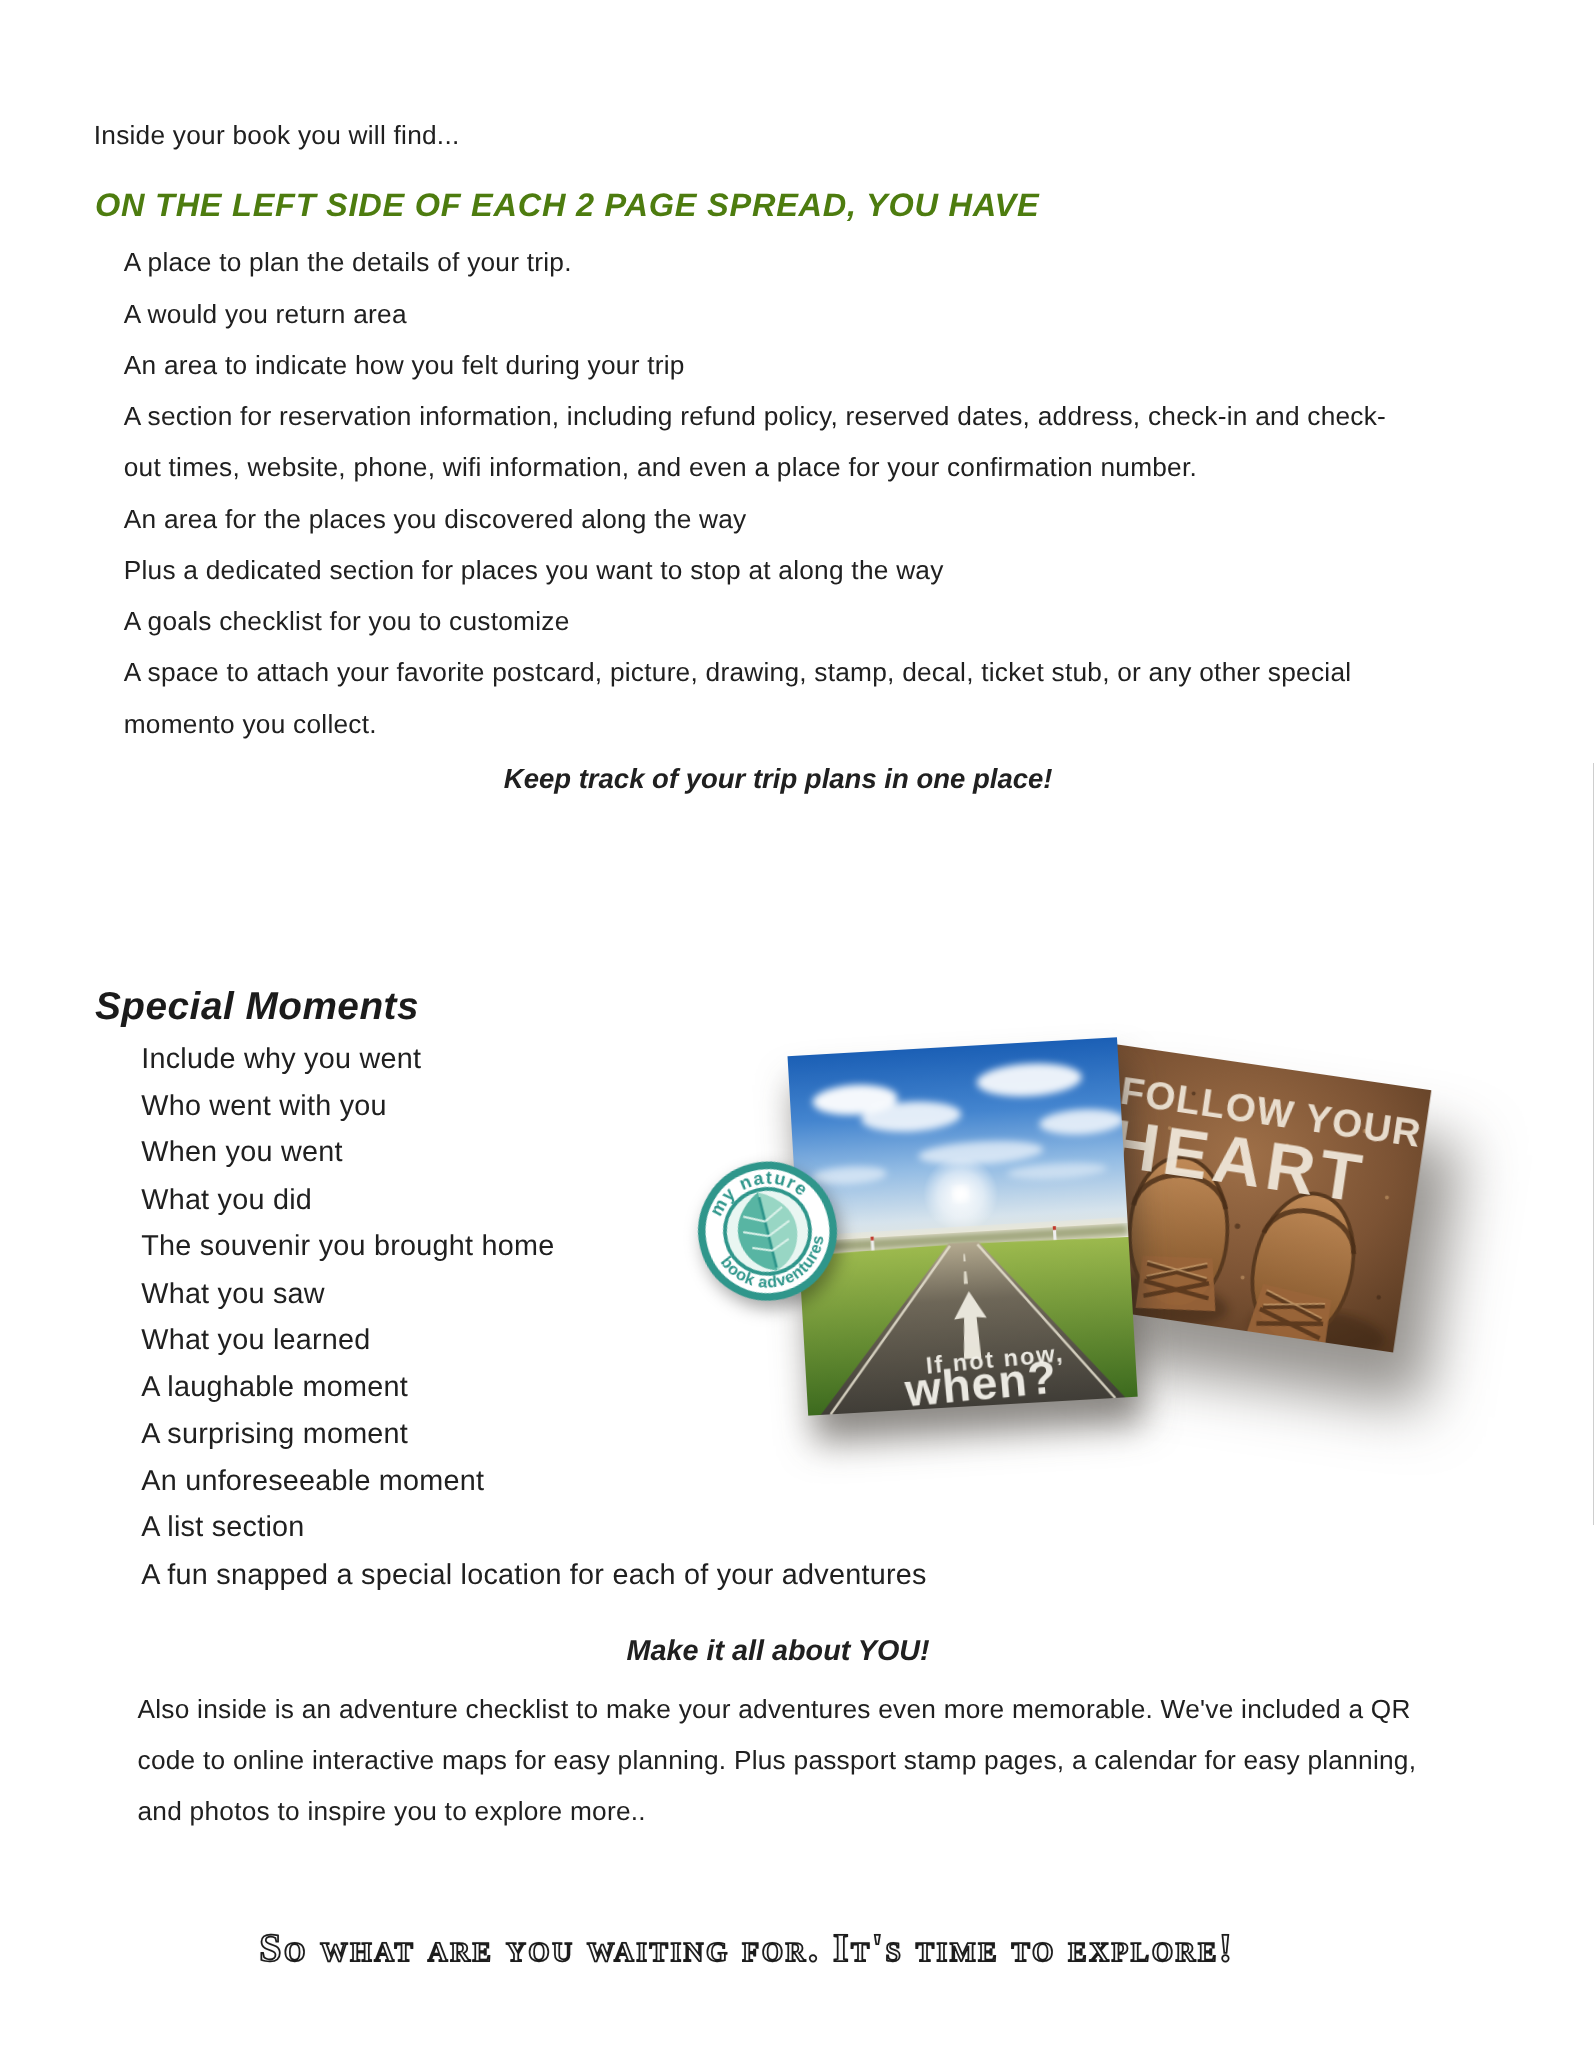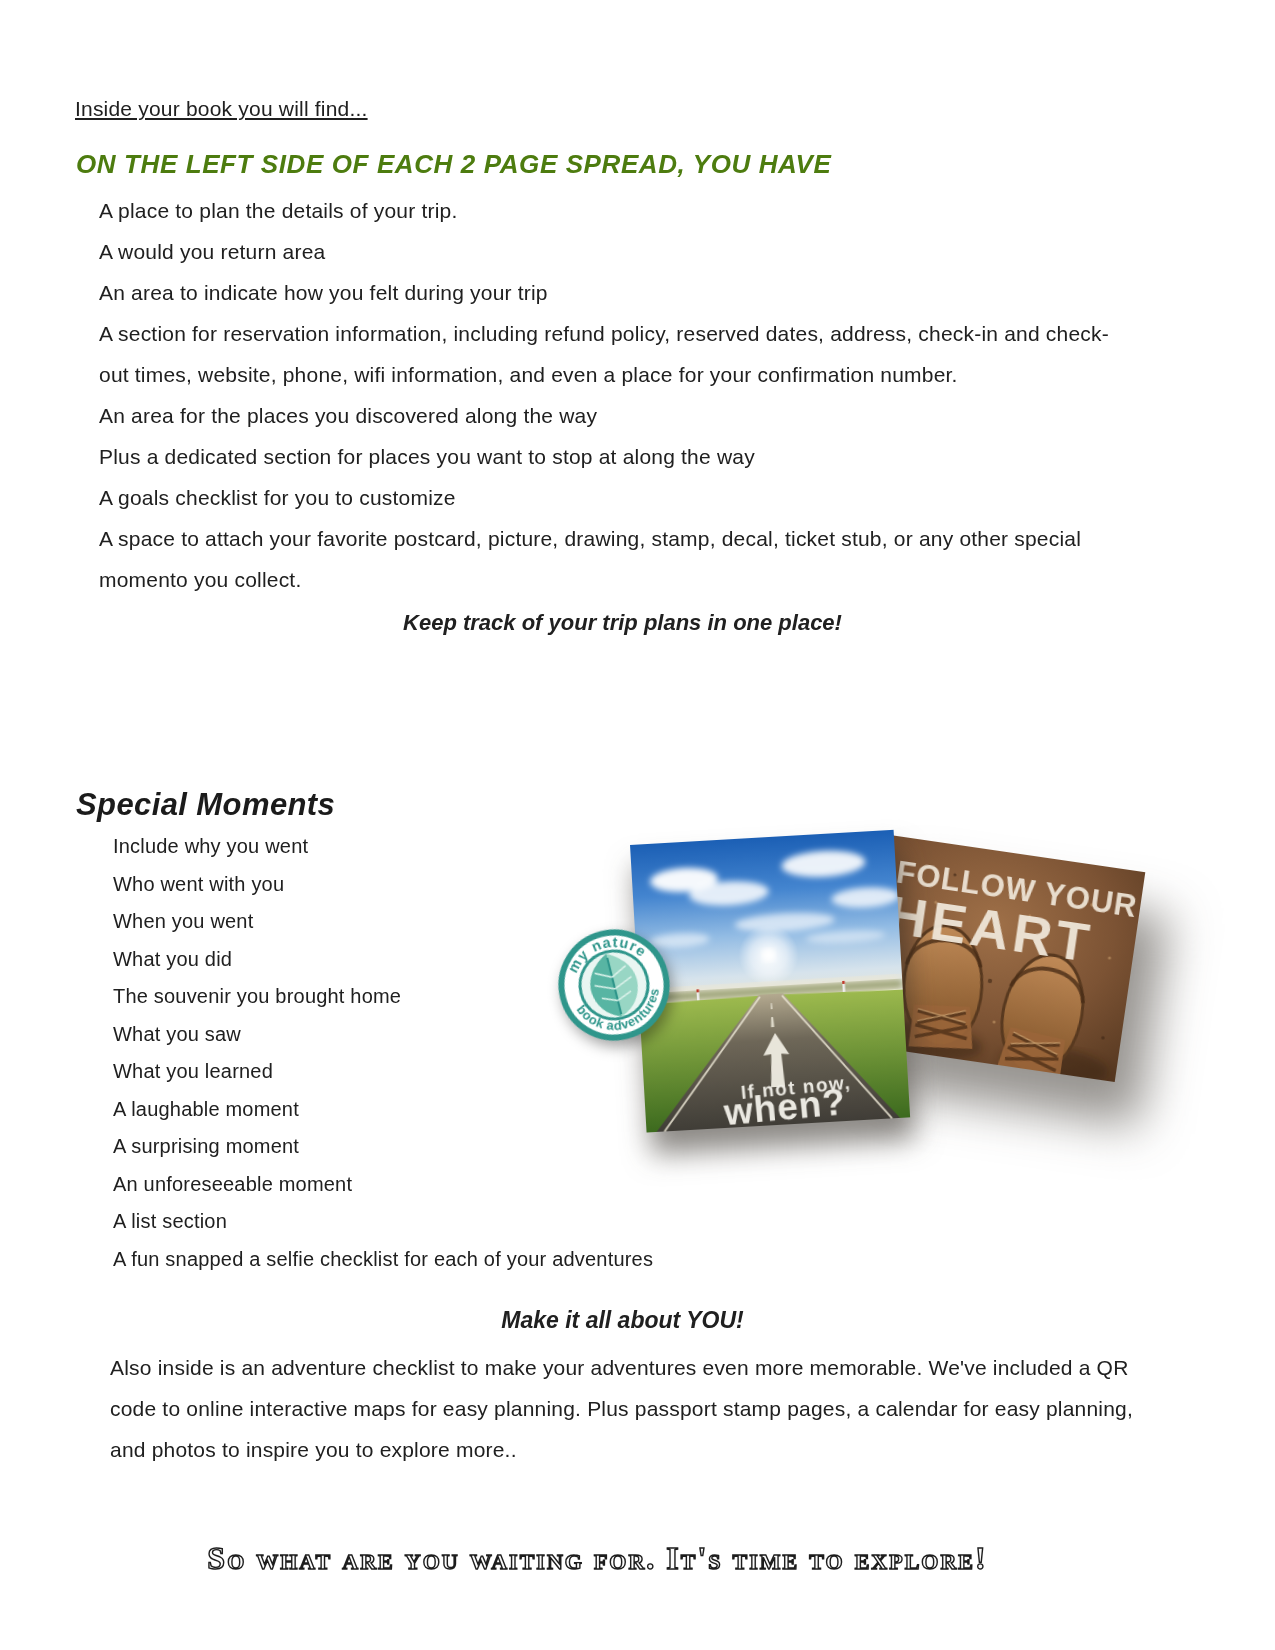--- a/index.html
+++ b/index.html
@@ -6,28 +6,28 @@
   .page{
     position:relative;
     width:1275px;height:1650px;
     background:#ffffff;
     font-family:"Liberation Sans", sans-serif;
     color:#202020;
     overflow:hidden;
     margin:0 auto;
   }
   .abs{position:absolute;}
-  .intro{left:75px;top:97px;font-size:21px;letter-spacing:.2px;text-decoration:underline;}
+  .intro{left:75px;top:97px;font-size:21px;letter-spacing:.2px;}
   .h1{left:76px;top:149px;font-size:26px;font-weight:bold;font-style:italic;letter-spacing:.6px;color:#4d7c0f;}
   .list-left{left:99px;top:190px;width:1030px;font-size:21px;line-height:41px;letter-spacing:.2px;}
   .tag-center{left:0;width:1245px;text-align:center;font-weight:bold;font-style:italic;}
   .tag-trip{top:610px;font-size:22px;}
   .h2{left:76px;top:659px;width:1000px;font-size:26px;font-weight:bold;font-style:italic;letter-spacing:.6px;line-height:43px;color:#1b1b1b;}
   .h3{left:76px;top:787px;font-size:31px;font-weight:bold;font-style:italic;letter-spacing:.4px;color:#1b1b1b;}
-  .list-special{left:113px;top:828px;width:460px;font-size:20px;line-height:37.5px;letter-spacing:.2px;}
+  .list-special{left:113px;top:828px;width:460px;font-size:23px;line-height:37.5px;letter-spacing:.2px;}
   .tag-you{top:1307px;font-size:23px;}
   .para{left:110px;top:1347px;width:1030px;font-size:21px;line-height:41px;letter-spacing:.2px;}
   .tag-enjoy{top:1472px;font-size:23px;width:1275px;}
   .closing{
     left:0;top:1540px;width:1195px;text-align:center;
     font-family:"Liberation Serif", serif;
     font-variant:small-caps;
     font-size:32px;font-weight:bold;letter-spacing:2px;
     color:#fbfbfb;
     -webkit-text-stroke:1.4px #1c1c1c;
@@ -85,21 +85,21 @@
     <div>Who went with you</div>
     <div>When you went</div>
     <div>What you did</div>
     <div>The souvenir you brought home</div>
     <div>What you saw</div>
     <div>What you learned</div>
     <div>A laughable moment</div>
     <div>A surprising moment</div>
     <div>An unforeseeable moment</div>
     <div>A list section</div>
-    <div style="width:700px">A fun snapped a selfie checklist for each of your adventures</div>
+    <div style="width:700px">A fun snapped a special location for each of your adventures</div>
   </div>
 
   <div class="photo photo-boots">
     <svg width="258" height="212" viewBox="0 0 258 212">
       <defs>
         <radialGradient id="dirtG" cx="45%" cy="35%" r="85%">
           <stop offset="0" stop-color="#9f7048"></stop>
             <stop offset="0.55" stop-color="#7c5334"></stop>
             <stop offset="1" stop-color="#53361f"></stop>
         </radialGradient>

